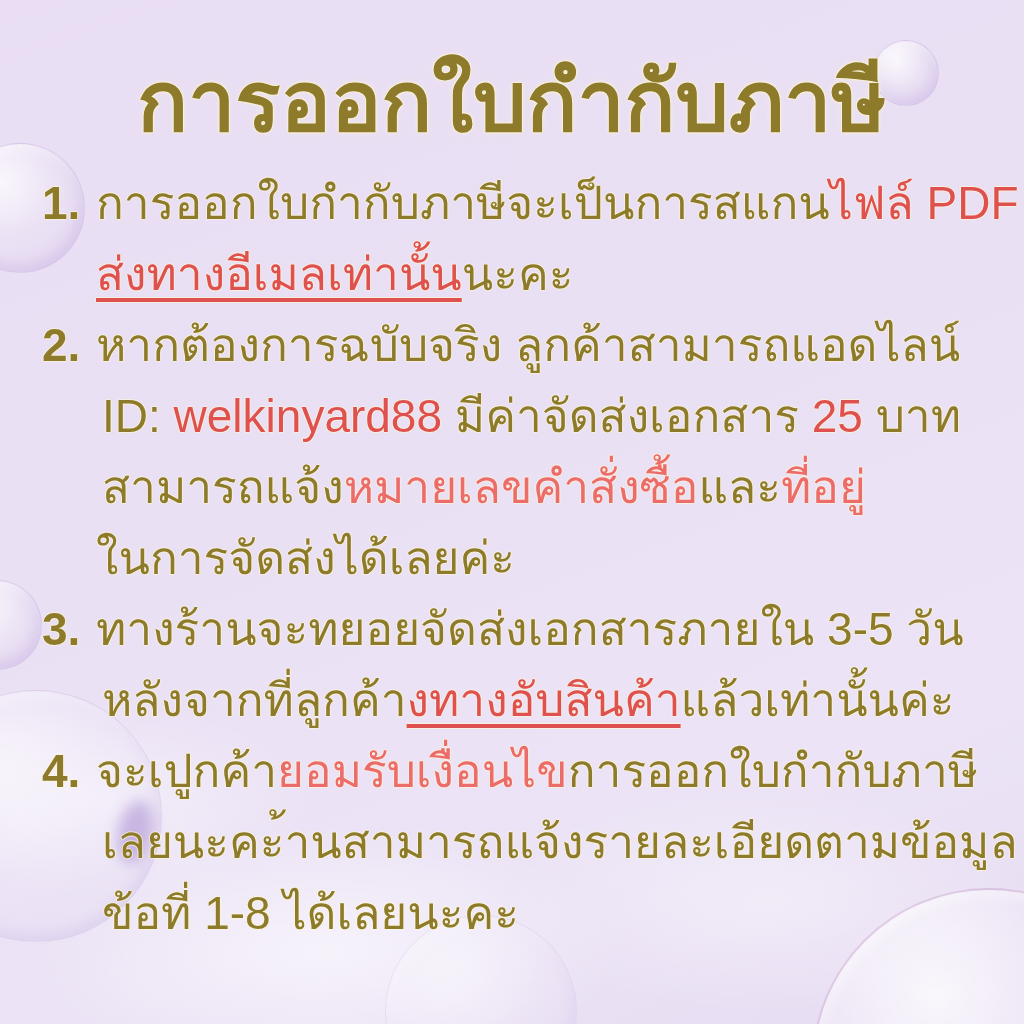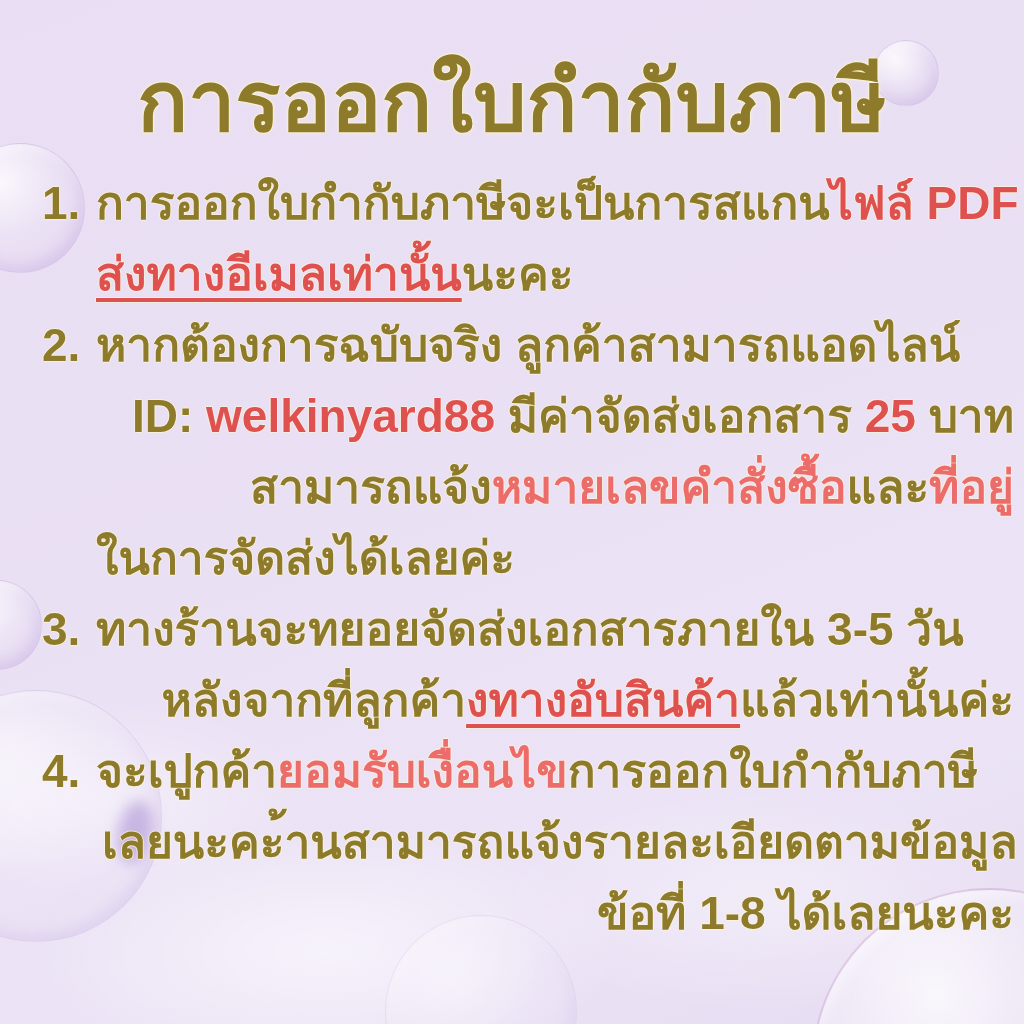--- a/index.html
+++ b/index.html
@@ -64,26 +64,26 @@
   }
   .item { position: relative; margin-left: 54px; }
   .num {
     position: absolute; left: -54px; top: 0;
     font-size: 46px; font-weight: bold; color: #8d7b2b;
     line-height: 71px;
     text-shadow: 0 1px 0 rgba(255,248,213,0.6), 0 -1px 0 rgba(255,248,213,0.6),
                  1px 0 0 rgba(255,248,213,0.6), -1px 0 0 rgba(255,248,213,0.6);
   }
   .line {
-    font-size: 46px; font-weight: bold; color: #8d7b2b;
+    font-size: 46px; font-weight: normal; color: #8d7b2b;
     line-height: 71px; white-space: nowrap;
     text-shadow: 0 1px 0 rgba(255,248,213,0.6), 0 -1px 0 rgba(255,248,213,0.6),
                  1px 0 0 rgba(255,248,213,0.6), -1px 0 0 rgba(255,248,213,0.6);
   }
-  .line.indent { padding-left: 6px; text-align: right; }
+  .line.indent { padding-left: 6px; }
   .seg-red        { color: #df5150; }
   .seg-red_u      { color: #df5150; text-decoration: underline;
                     text-decoration-thickness: 4px; text-underline-offset: 8px; }
   .seg-salmon     { color: #ec6c6c; }
 </style>
 </head>
 <body>
 
 <div class="poster">
 

